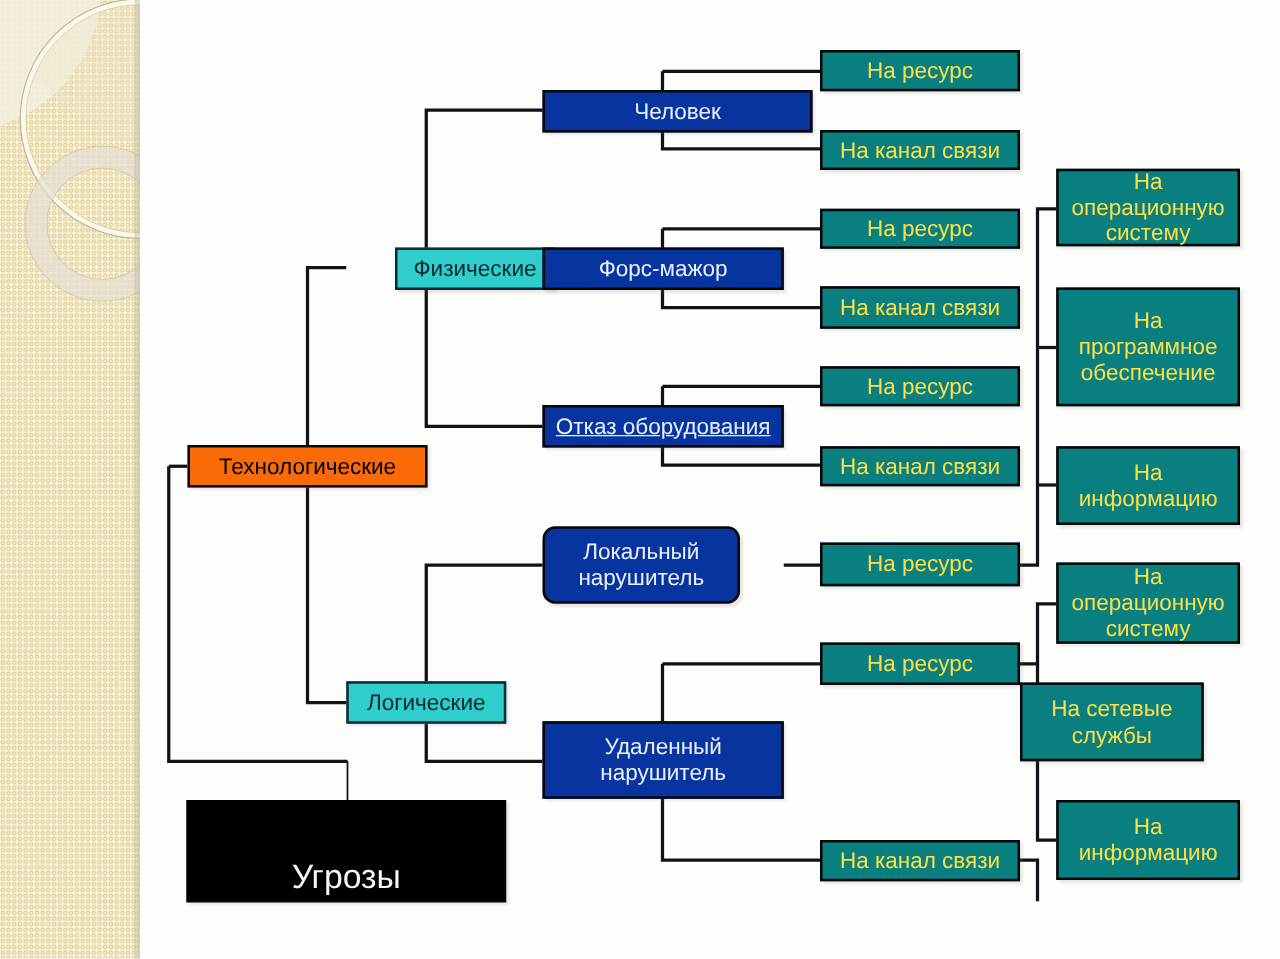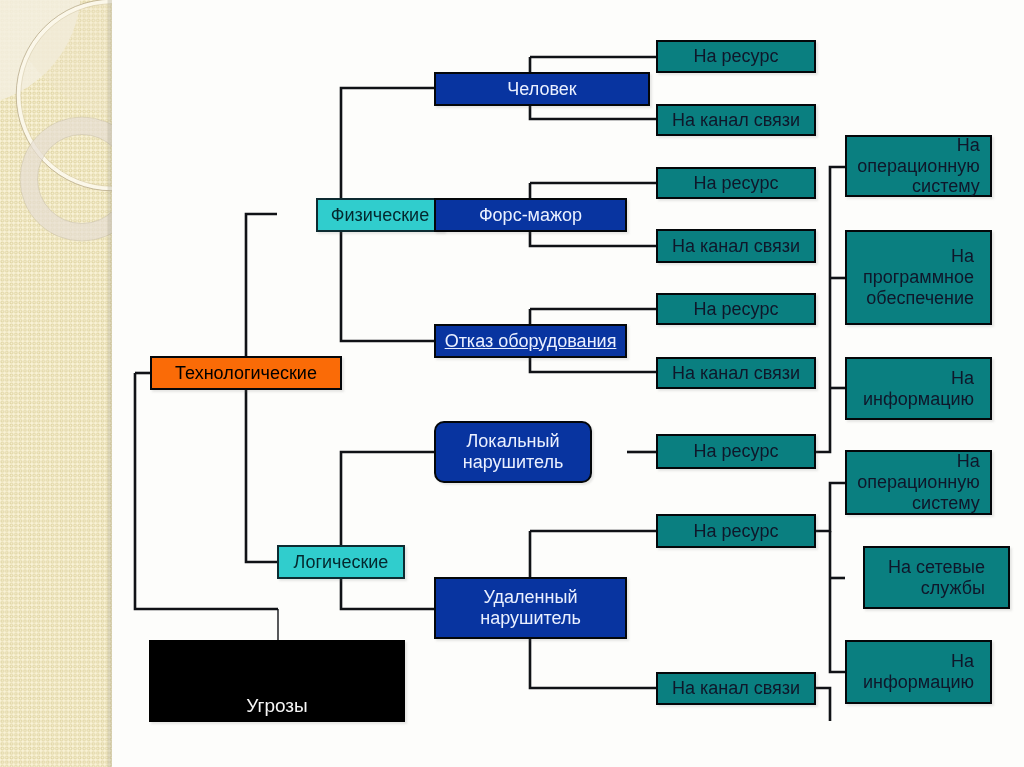--- a/index.html
+++ b/index.html
@@ -6,29 +6,29 @@
   html,body{margin:0;padding:0;}
   body{width:1024px;height:767px;overflow:hidden;background:#fdfdfb;
        font-family:"Liberation Sans",sans-serif;-webkit-font-smoothing:antialiased;}
   #slide{position:relative;width:1024px;height:767px;background:#fdfdfb;overflow:hidden;}
   #sidebar{position:absolute;left:0;top:0;width:112px;height:767px;overflow:hidden;}
   #lines{position:absolute;left:0;top:0;width:1024px;height:767px;}
   .box{position:absolute;box-sizing:border-box;border:2px solid #04070a;
        display:flex;align-items:center;justify-content:center;text-align:center;
        color:#ffffff;line-height:1.15;white-space:pre-line;
        box-shadow:2px 2px 2px rgba(120,120,120,0.16);}
-  .teal{background:#0a7f80;color:#0f172a;text-align:right;}
+  .teal{background:#0a7f80;color:#fde047;}
   .cyan{background:#30cdcd;color:#04282e;border-color:#0d2b31;}
   .blue{background:#0834a0;color:#eaf0ff;}
   .orange{background:#fa6b07;color:#000000;}
   .black{background:#000;color:#f5f5f5;border:none;}
 
   
   .box{font-size:18px;}
-  .n-root{left:149px;top:640px;width:256px;height:82px;font-size:19px;align-items:flex-end;padding-bottom:5px;}
+  .n-root{left:149px;top:640px;width:256px;height:82px;font-size:27px;align-items:flex-end;padding-bottom:5px;}
   .n-tech{left:150px;top:356px;width:192px;height:34px;}
   .n-phys{left:277px;top:198px;width:128px;height:34px;margin-left:39px;}
   .n-log{left:277px;top:545px;width:128px;height:34px;}
 
   .n-human{left:434px;top:72px;width:216px;height:34px;}
   .n-force{left:434px;top:198px;width:193px;height:34px;}
   .n-equip{left:434px;top:324px;width:193px;height:34px;text-decoration:underline;}
   .n-local{left:434px;top:421px;width:158px;height:62px;border-radius:10px;}
   .n-remote{left:434px;top:577px;width:193px;height:62px;}
 
@@ -39,21 +39,21 @@
   .r3{left:656px;top:293px;width:160px;height:32px;}
   .c3{left:656px;top:357px;width:160px;height:32px;}
   .r4{left:656px;top:434px;width:160px;height:35px;}
   .r5{left:656px;top:514px;width:160px;height:34px;}
   .c4{left:656px;top:672px;width:160px;height:33px;}
 
   .os1{left:845px;top:135px;width:147px;height:62px;}
   .sw1{left:845px;top:230px;width:147px;height:95px;}
   .inf1{left:845px;top:357px;width:147px;height:63px;}
   .os2{left:845px;top:450px;width:147px;height:65px;}
-  .net1{left:863px;top:546px;width:147px;height:63px;}
+  .net1{left:816px;top:546px;width:147px;height:63px;}
   .inf2{left:845px;top:640px;width:147px;height:64px;}
 </style>
 </head>
 <body>
 
 <div id="slide">
   <div id="sidebar">
     <svg width="112" height="767" viewBox="0 0 112 767">
       <defs>
         <pattern id="dots" width="4.55" height="4.55" patternUnits="userSpaceOnUse">

